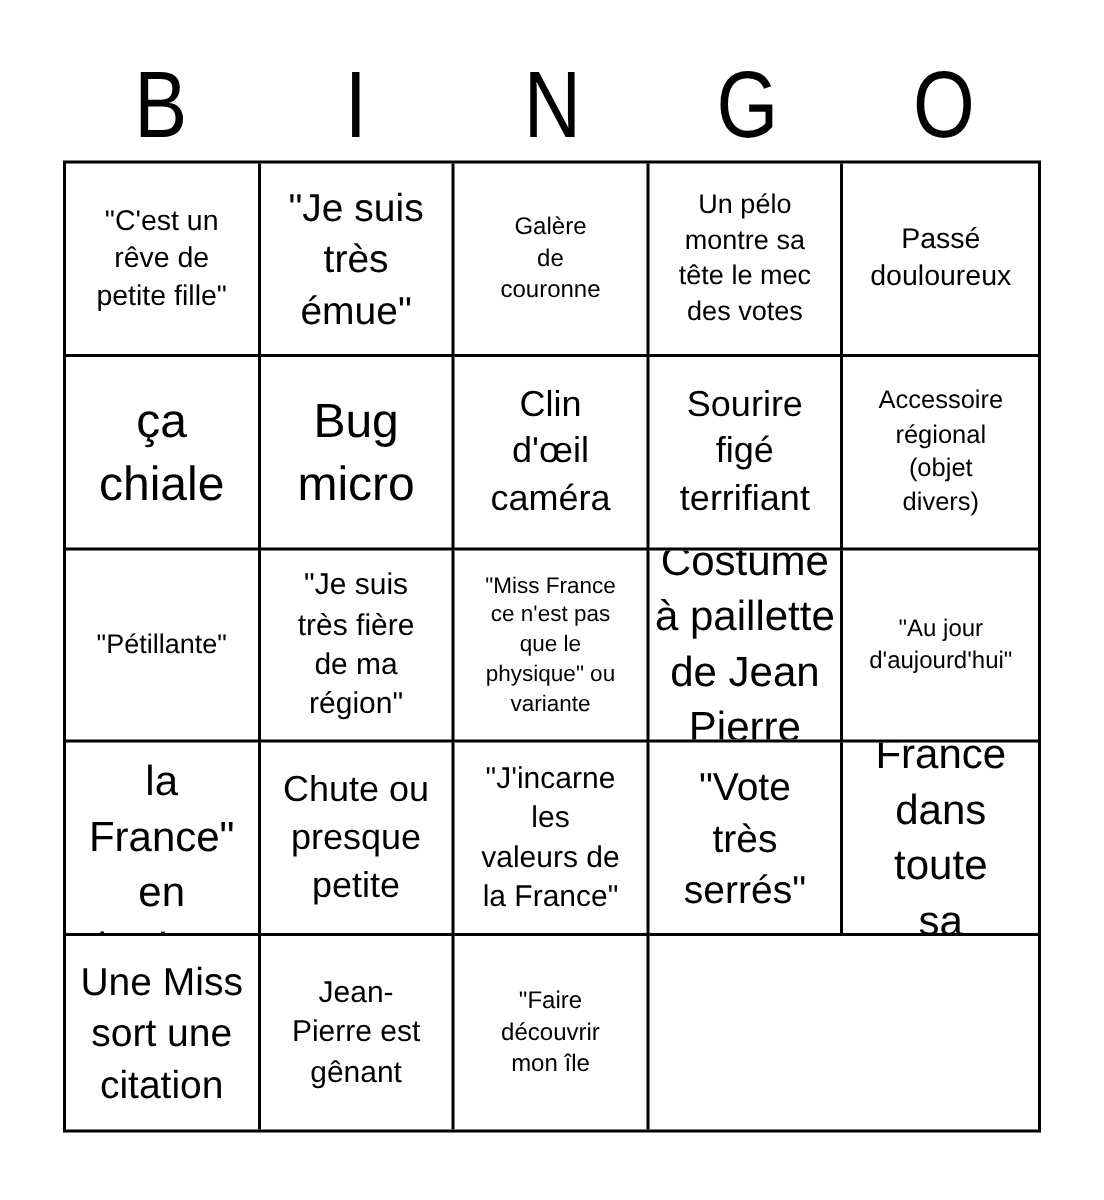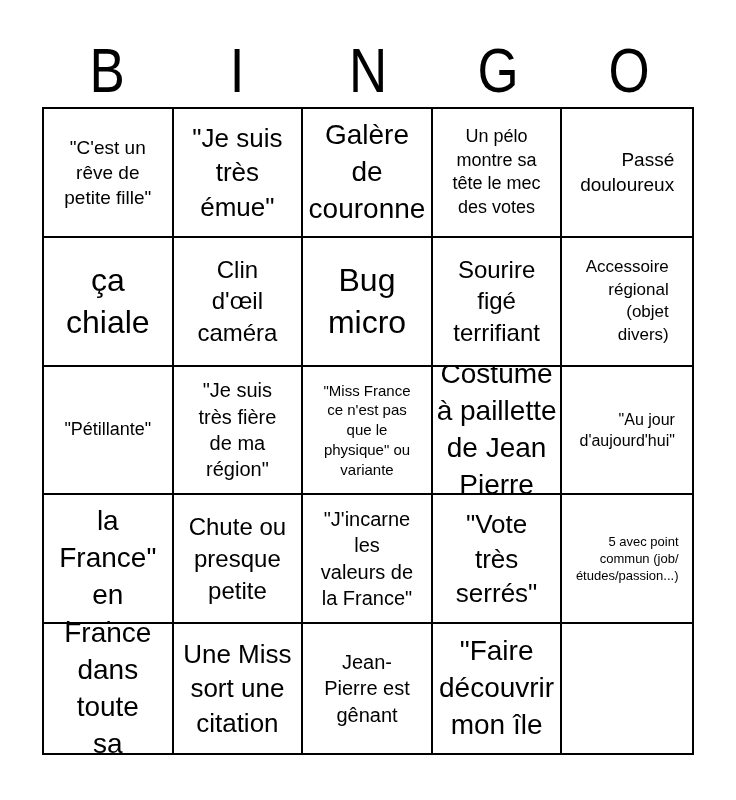--- a/index.html
+++ b/index.html
@@ -50,30 +50,30 @@
     border-right: 2px solid #000000;
     border-bottom: 2px solid #000000;
     display: flex;
     align-items: center;
     justify-content: center;
     text-align: center;
     padding: 2px;
     overflow: hidden;
     cursor: pointer;
   }
-  .cell:nth-child(5n) { border-right: none; text-align: right; }
+  .cell:nth-child(5n) { border-right: none; }
   .cell:nth-child(n+21) { border-bottom: none; }
   .cell span {
     display: block;
     white-space: pre-line;
     line-height: 1.32;
   }
   .fs13{font-size:13px}.fs15{font-size:15px}.fs16{font-size:16px}
   .fs17{font-size:17px}.fs18{font-size:18px}.fs19{font-size:19px}
-  .fs20{font-size:20px}.fs21{font-size:28px}.fs22{font-size:28px}
+  .fs20{font-size:20px}.fs21{font-size:28px}.fs22{font-size:16px}
   .fs24{font-size:24px}.fs26{font-size:26px}.fs32{font-size:32px}
 </style>
 </head>
 <body>
 
 <div class="page">
 
   <div class="bingo-title">
     <span>B</span>
     <span>I</span>
@@ -108,27 +108,27 @@
     <div class="cell">
         <span class="fs19">Passé
 douloureux</span>
       </div>
 
     <div class="cell">
         <span class="fs32">ça
 chiale</span>
       </div>
     <div class="cell">
+        <span class="fs32">Bug
+micro</span>
+      </div>
+    <div class="cell">
         <span class="fs24">Clin
 d'œil
 caméra</span>
-      </div>
-    <div class="cell">
-        <span class="fs32">Bug
-micro</span>
       </div>
     <div class="cell">
         <span class="fs24">Sourire
 figé
 terrifiant</span>
       </div>
 
     <div class="cell">
         <span class="fs17">Accessoire
 régional
@@ -178,25 +178,20 @@
 valeurs de
 la France"</span>
       </div>
     <div class="cell">
         <span class="fs26">"Vote
 très
 serrés"</span>
       </div>
 
     <div class="cell">
-        <span class="fs13">5 avec point
-commun (job/
-études/passion...)</span>
-      </div>
-    <div class="cell">
         <span class="fs21">"La France
 dans toute
 sa
 diversité"</span>
       </div>
     <div class="cell">
         <span class="fs26">Une Miss
 sort une
 citation</span>
       </div>

